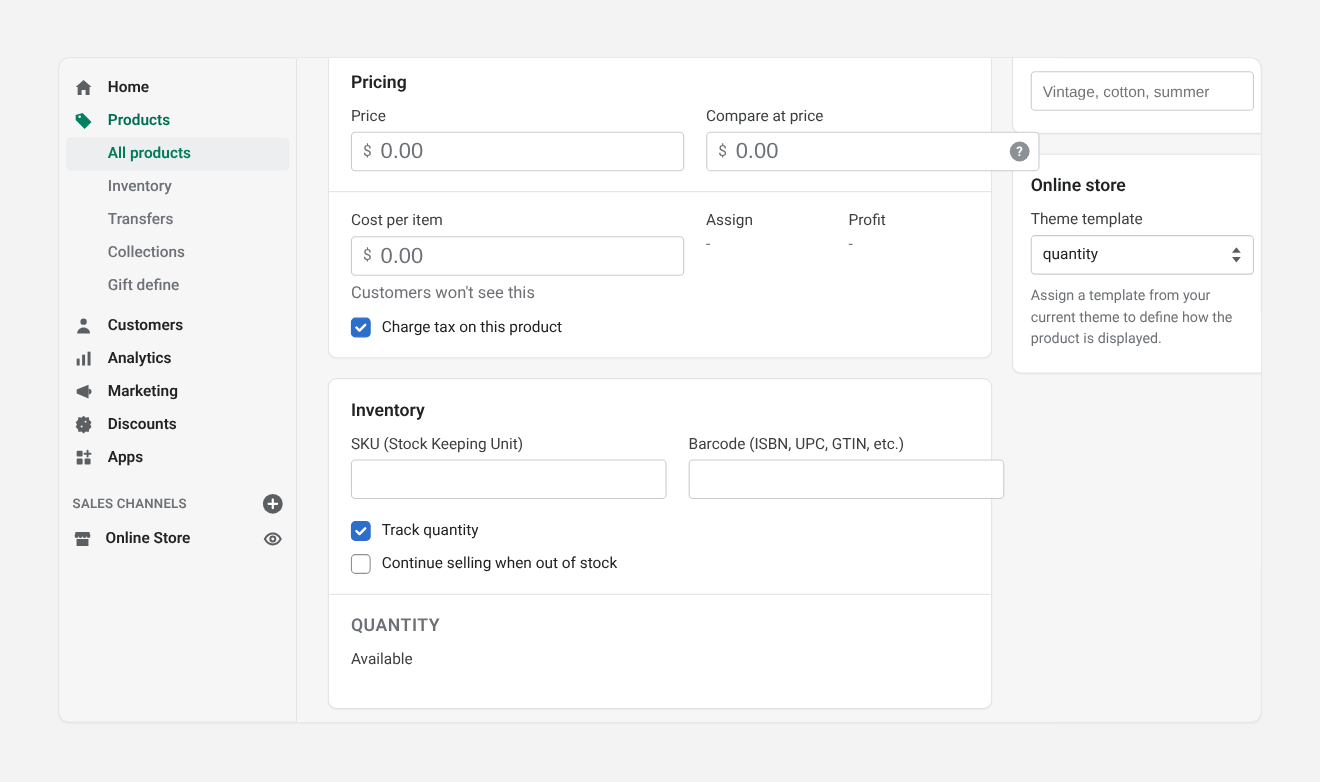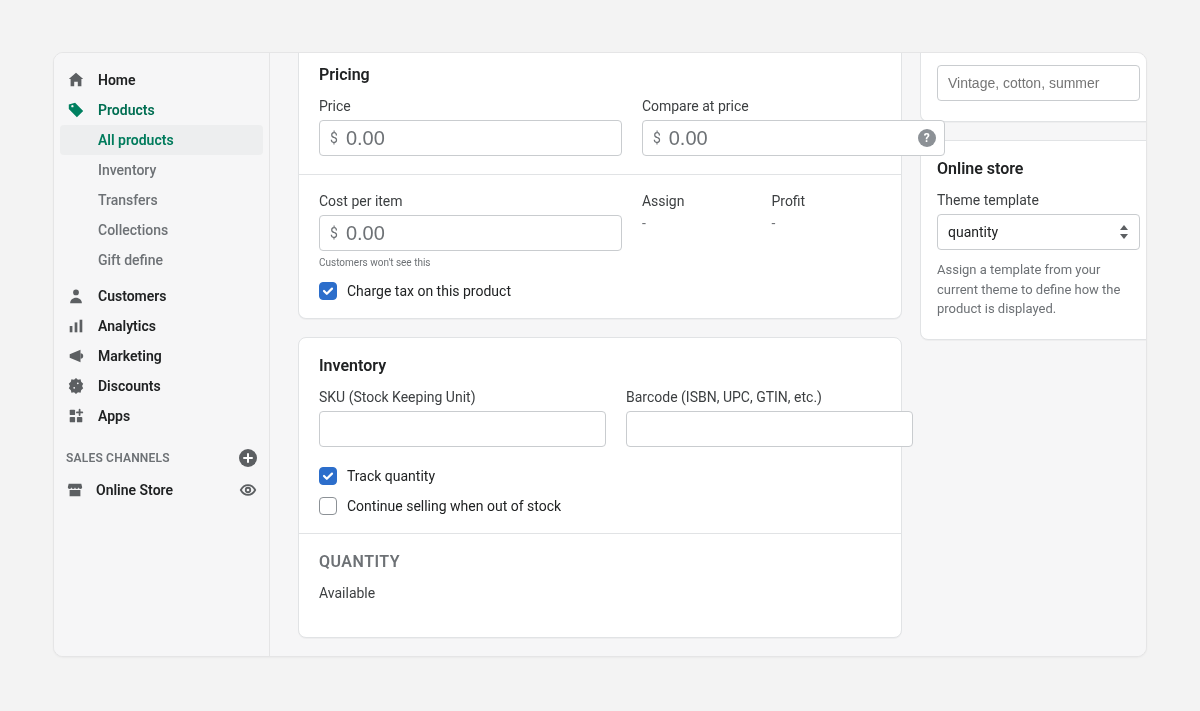--- a/index.html
+++ b/index.html
@@ -110,21 +110,21 @@
     border-radius:4px;
     height:36px;
     padding:0 10px;
     background:#fff;
     position:relative;
   }
   .input-wrap input {
     border:none; outline:none; flex:1; font-size:20px; color:#6d7175; background:transparent; height:100%;
   }
   .currency { color:#6d7175; margin-right:8px; }
-  .helper { font-size:10px; color:#6d7175; margin-top:6px; }
+  .helper { font-size:15px; color:#6d7175; margin-top:6px; }
   .qmark {
     width:18px; height:18px; border-radius:50%; background:#8c9196; color:#fff;
     font-size:12px; font-weight:700; display:flex; align-items:center; justify-content:center;
     position:absolute; right:8px;
   }
   .metric { flex:1; }
   .metric-label { color:#3c3f41; }
   .metric-value { color:#6d7175; margin-top:6px; }
   .checkbox-row { display:flex; align-items:center; gap:10px; margin-top:14px; }
   .cb {

